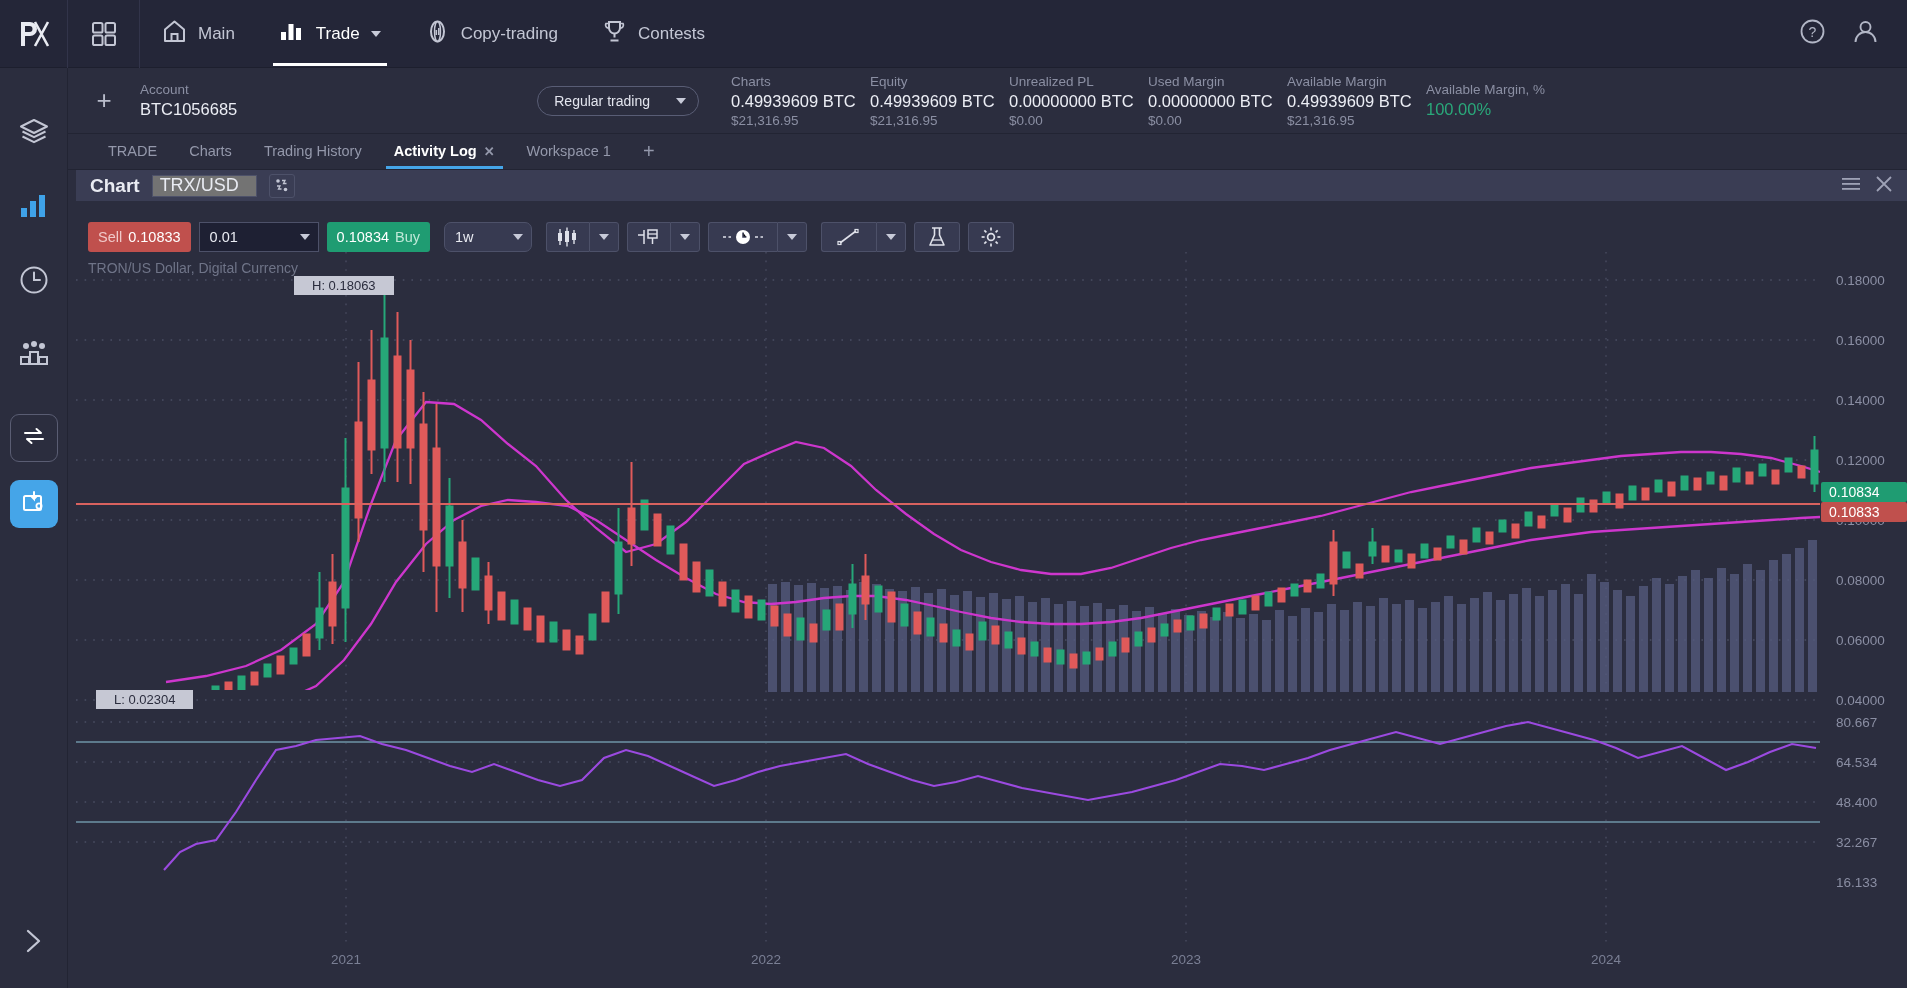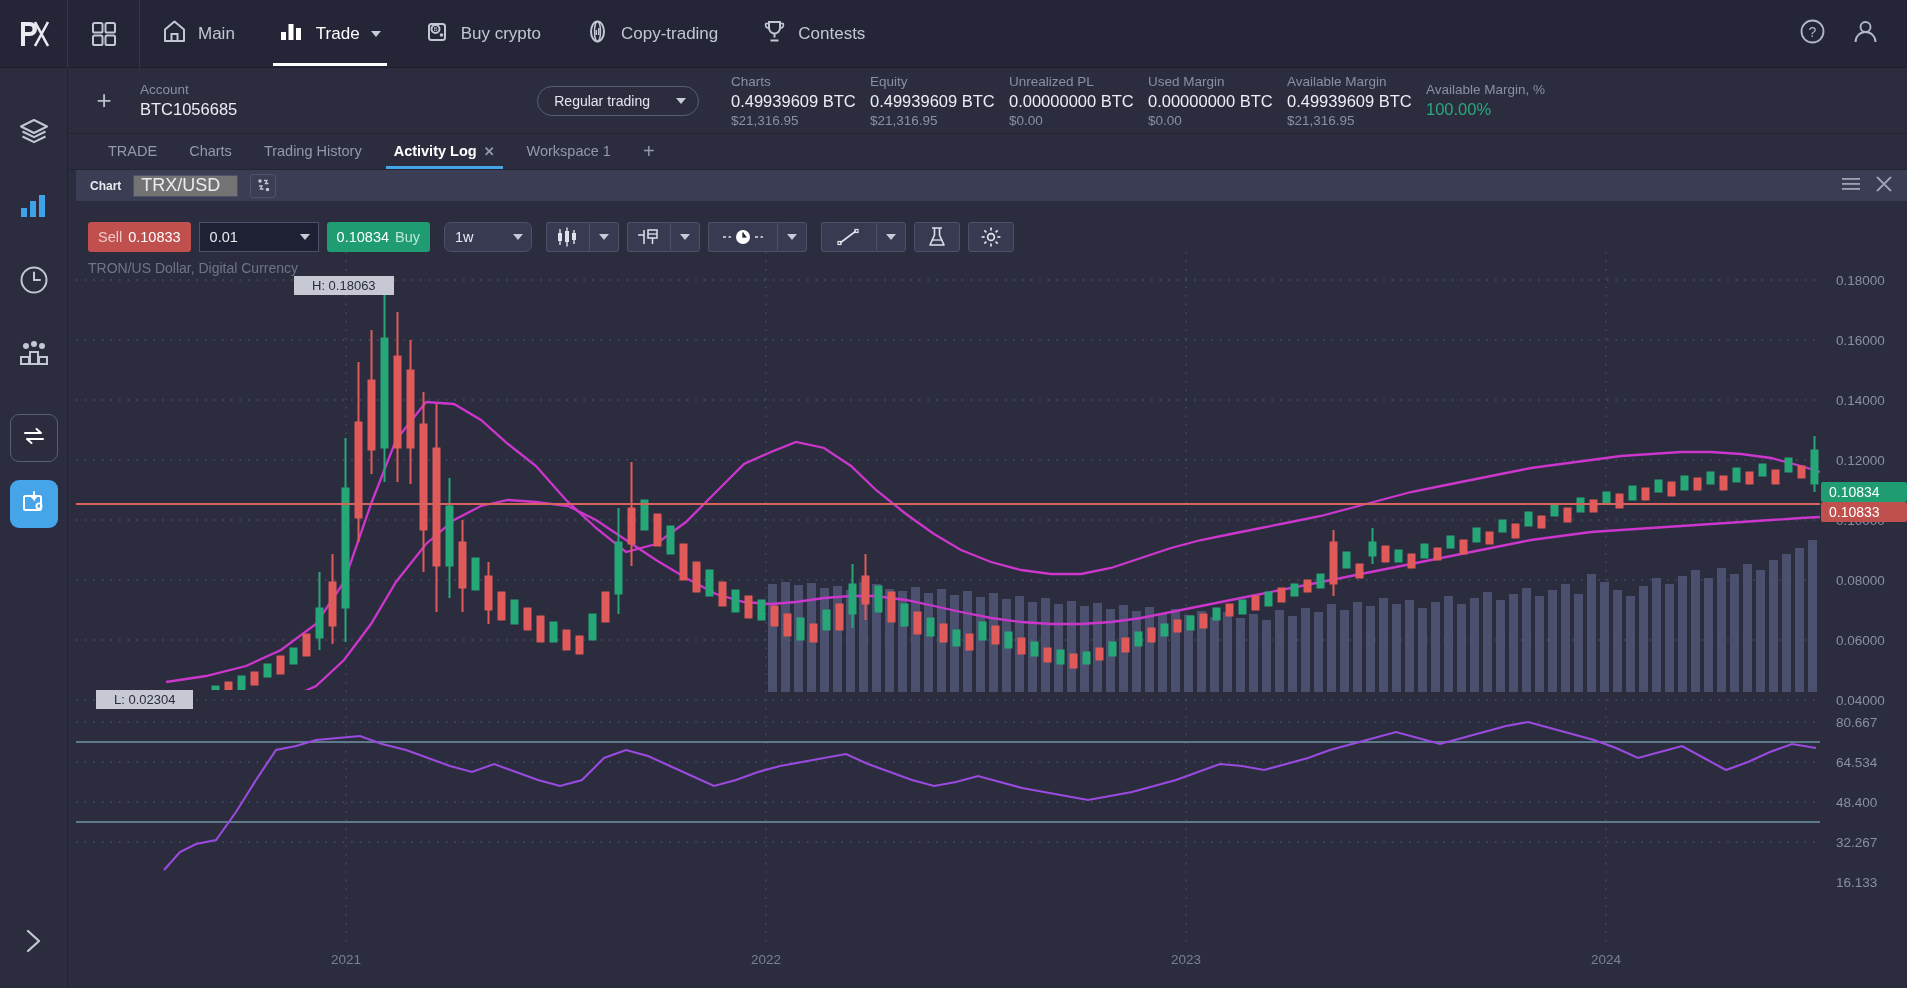--- a/index.html
+++ b/index.html
@@ -102,21 +102,21 @@
 
   
   .panel {
     position: absolute; top: 170px; left: 76px; width: 1831px; height: 818px;
     background: #2b2d3e;
   }
   .panel-header {
     height: 32px; background: #3a3d54; display: flex; align-items: center;
     padding-left: 14px; gap: 12px; border-bottom: 1px solid #2b2d3e;
   }
-  .panel-title { font-size: 12px; font-weight: bold; color: #e9ebf2; }
+  .panel-title { font-size: 19px; font-weight: bold; color: #e9ebf2; }
   .symbol-input {
     width: 105px; height: 22px; background: #737373; border: 1px solid #4d5169;
     color: #e9ebf2; font-size: 18px; padding-left: 7px; line-height: 20px;
     font-family: "Liberation Sans", sans-serif;
   }
   .compare-btn {
     width: 26px; height: 24px; border: 1px solid #4d5169; border-radius: 3px;
     display: flex; align-items: center; justify-content: center; cursor: pointer;
   }
   .panel-header-right { margin-left: auto; display: flex; align-items: center; gap: 14px; padding-right: 14px; }
@@ -210,31 +210,20 @@
           <rect x="2" y="13" width="5" height="8" fill="#ffffff"></rect>
           <rect x="9.5" y="5" width="5" height="16" fill="#ffffff"></rect>
           <rect x="17" y="9" width="5" height="12" fill="#ffffff"></rect>
         </svg>
       </span>
       <span>Trade</span>
       <span class="caret"></span>
       <span class="nav-underline"></span>
     </div>
 
-    <div class="nav-item">
-      <span>
-        <svg width="25" height="25" viewBox="0 0 25 25">
-          <rect x="4" y="5" width="16" height="16" rx="2.5" fill="none" stroke="#c3c6d4" stroke-width="2"></rect>
-          <circle cx="10.5" cy="10" r="4" fill="none" stroke="#c3c6d4" stroke-width="2"></circle>
-          <text x="10.5" y="12.4" font-size="6" fill="#c3c6d4" text-anchor="middle" font-family="Liberation Sans">B</text>
-          <circle cx="16.5" cy="16" r="1.8" fill="#c3c6d4"></circle>
-        </svg>
-      </span>
-      <span>Buy crypto</span>
-    </div>
 
     <div class="nav-item">
       <span>
         <svg width="25" height="25" viewBox="0 0 25 25">
           <ellipse cx="12.5" cy="12.5" rx="6.5" ry="10" fill="none" stroke="#c3c6d4" stroke-width="2"></ellipse>
           <ellipse cx="12.5" cy="12.5" rx="3" ry="10" fill="none" stroke="#c3c6d4" stroke-width="1.4"></ellipse>
           <rect x="10.5" y="11" width="1.6" height="5" fill="#c3c6d4"></rect>
           <rect x="13" y="9" width="1.6" height="7" fill="#c3c6d4"></rect>
         </svg>
       </span>

